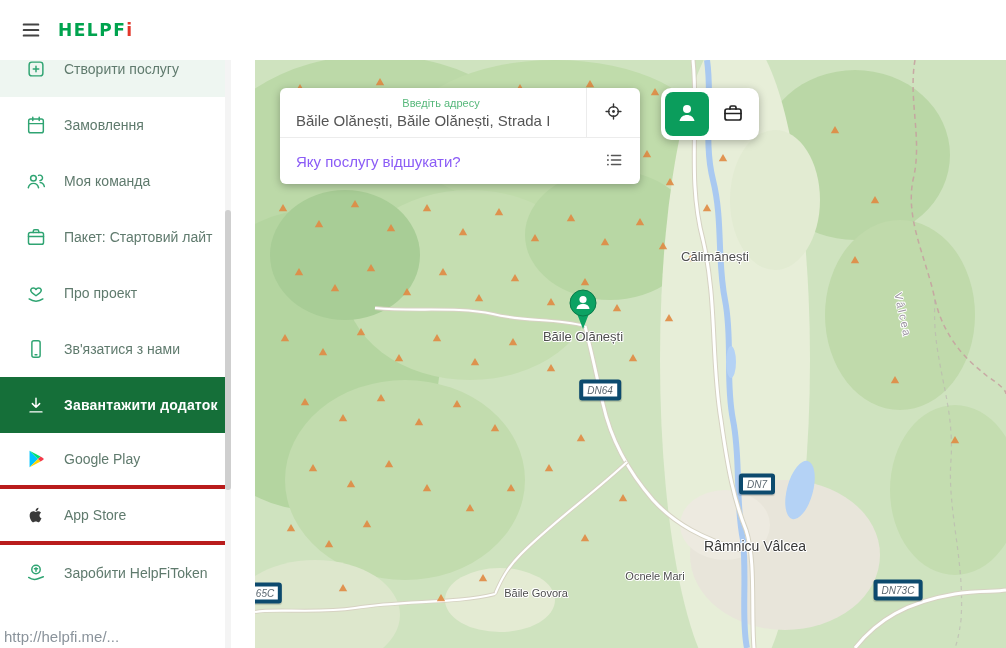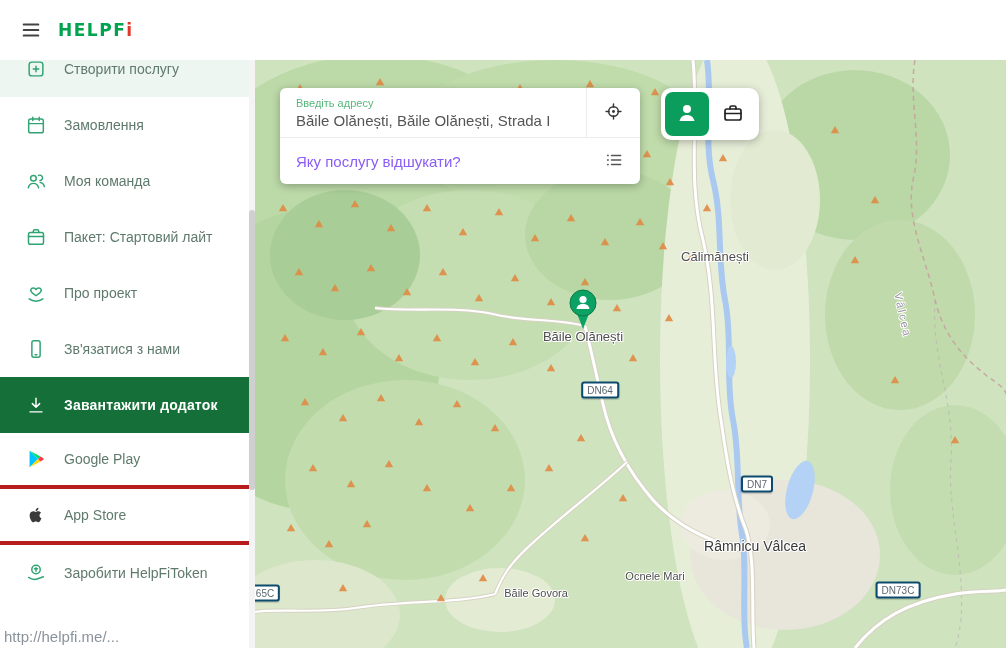--- a/index.html
+++ b/index.html
@@ -10,21 +10,21 @@
   .topbar { position:absolute; left:0; top:0; width:1006px; height:60px; background:#fff;
             display:flex; align-items:center; padding:0 14px; z-index:20; }
   .burger { width:34px; height:34px; border:none; background:transparent; cursor:pointer;
             display:flex; align-items:center; justify-content:center; color:#444; }
   .logo { margin-left:10px; font-weight:bold; font-size:17px; letter-spacing:1.5px;
           font-family:"DejaVu Sans", sans-serif; }
   .logo-green { color:#00a34e; }
   .logo-red { color:#e2372b; }
 
   
-  .sidebar { position:absolute; left:0; top:60px; width:255px; height:588px; background:#fff;
+  .sidebar { position:absolute; left:0; top:60px; width:231px; height:588px; background:#fff;
              overflow:hidden; z-index:10; }
   .side-nav { margin-top:-19px; }
   .side-item { display:flex; align-items:center; height:56px; padding-left:24px; gap:16px;
                color:#5f7a6d; cursor:pointer; }
   .s-icon { width:24px; height:24px; color:#2fa472; display:flex; align-items:center; justify-content:center; flex:0 0 24px; }
   .s-label { font-size:14px; white-space:nowrap; }
   .side-item.hover { background:#eef6f1; }
   .side-item.active { background:#156f39; }
   .side-item.active .s-label { color:#fff; font-weight:bold; letter-spacing:.2px; }
   .side-item.active .s-icon { color:#fff; }
@@ -36,30 +36,30 @@
   .map { position:absolute; left:255px; top:60px; width:751px; height:588px; overflow:hidden; background:#cfe3bf; }
   .map svg.base { position:absolute; left:0; top:0; }
   .map-labels { position:absolute; inset:0; z-index:2; pointer-events:none; }
   .map-label { position:absolute; transform:translate(-50%,-50%); font-size:13px; color:#4e4e4e; white-space:nowrap;
                text-shadow:0 1px 0 #fff,1px 0 0 #fff,-1px 0 0 #fff,0 -1px 0 #fff,1px 1px 0 #fff,-1px -1px 0 #fff; }
   .map-label.city { font-size:14px; color:#383838; }
   .map-label.town-small { font-size:11px; }
   .map-label.region { color:#9b93a1; font-size:11px; letter-spacing:2px;
                       transform:translate(-50%,-50%) rotate(78deg); }
   .map-badge { position:absolute; transform:translate(-50%,-50%); font-size:10px; color:#5b6770;
-               background:#fff; border:2px solid #0c4a6e; border-radius:3px; padding:1px 4px;
-               box-shadow:0 1px 1px rgba(0,0,0,.15); white-space:nowrap; }
+               background:#fff; border:4px solid #0c4a6e; border-radius:3px; padding:1px 4px;
+               box-shadow:0 1px 1px rgba(0,0,0,.15); white-space:nowrap;font-style:italic; }
   .marker { position:absolute; transform:translate(-50%,-100%); z-index:4; cursor:pointer; }
 
   
   .search-card { position:absolute; left:25px; top:28px; width:360px; background:#fff; border-radius:6px;
                  box-shadow:0 2px 8px rgba(0,0,0,.28); z-index:6; overflow:hidden; }
   .row1 { display:flex; align-items:stretch; }
   .addr { flex:1; min-width:0; padding:9px 0 8px 16px; cursor:text; }
-  .addr-label { font-size:11px; color:#57b87b; margin-bottom:3px; }
+  .addr-label { font-size:11px; color:#57b87b; margin-bottom:3px;text-align:center; }
   .addr-value { font-size:15px; color:#555; white-space:nowrap; overflow:hidden; }
   .loc-btn { width:54px; display:flex; align-items:center; justify-content:center; color:#333;
              background:transparent; border:none; cursor:pointer; }
   .row2 { border-top:1px solid #ececec; display:flex; align-items:center; height:47px; padding:0 16px; cursor:text; }
   .svc-ph { flex:1; font-size:15px; color:#8b5cf6; }
   .list-btn { border:none; background:transparent; color:#555; cursor:pointer; display:flex; align-items:center; }
 
   
   .toggle-card { position:absolute; left:406px; top:28px; background:#fff; border-radius:10px;
                  box-shadow:0 2px 8px rgba(0,0,0,.28); display:flex; align-items:center; padding:4px; gap:2px; z-index:6; }

